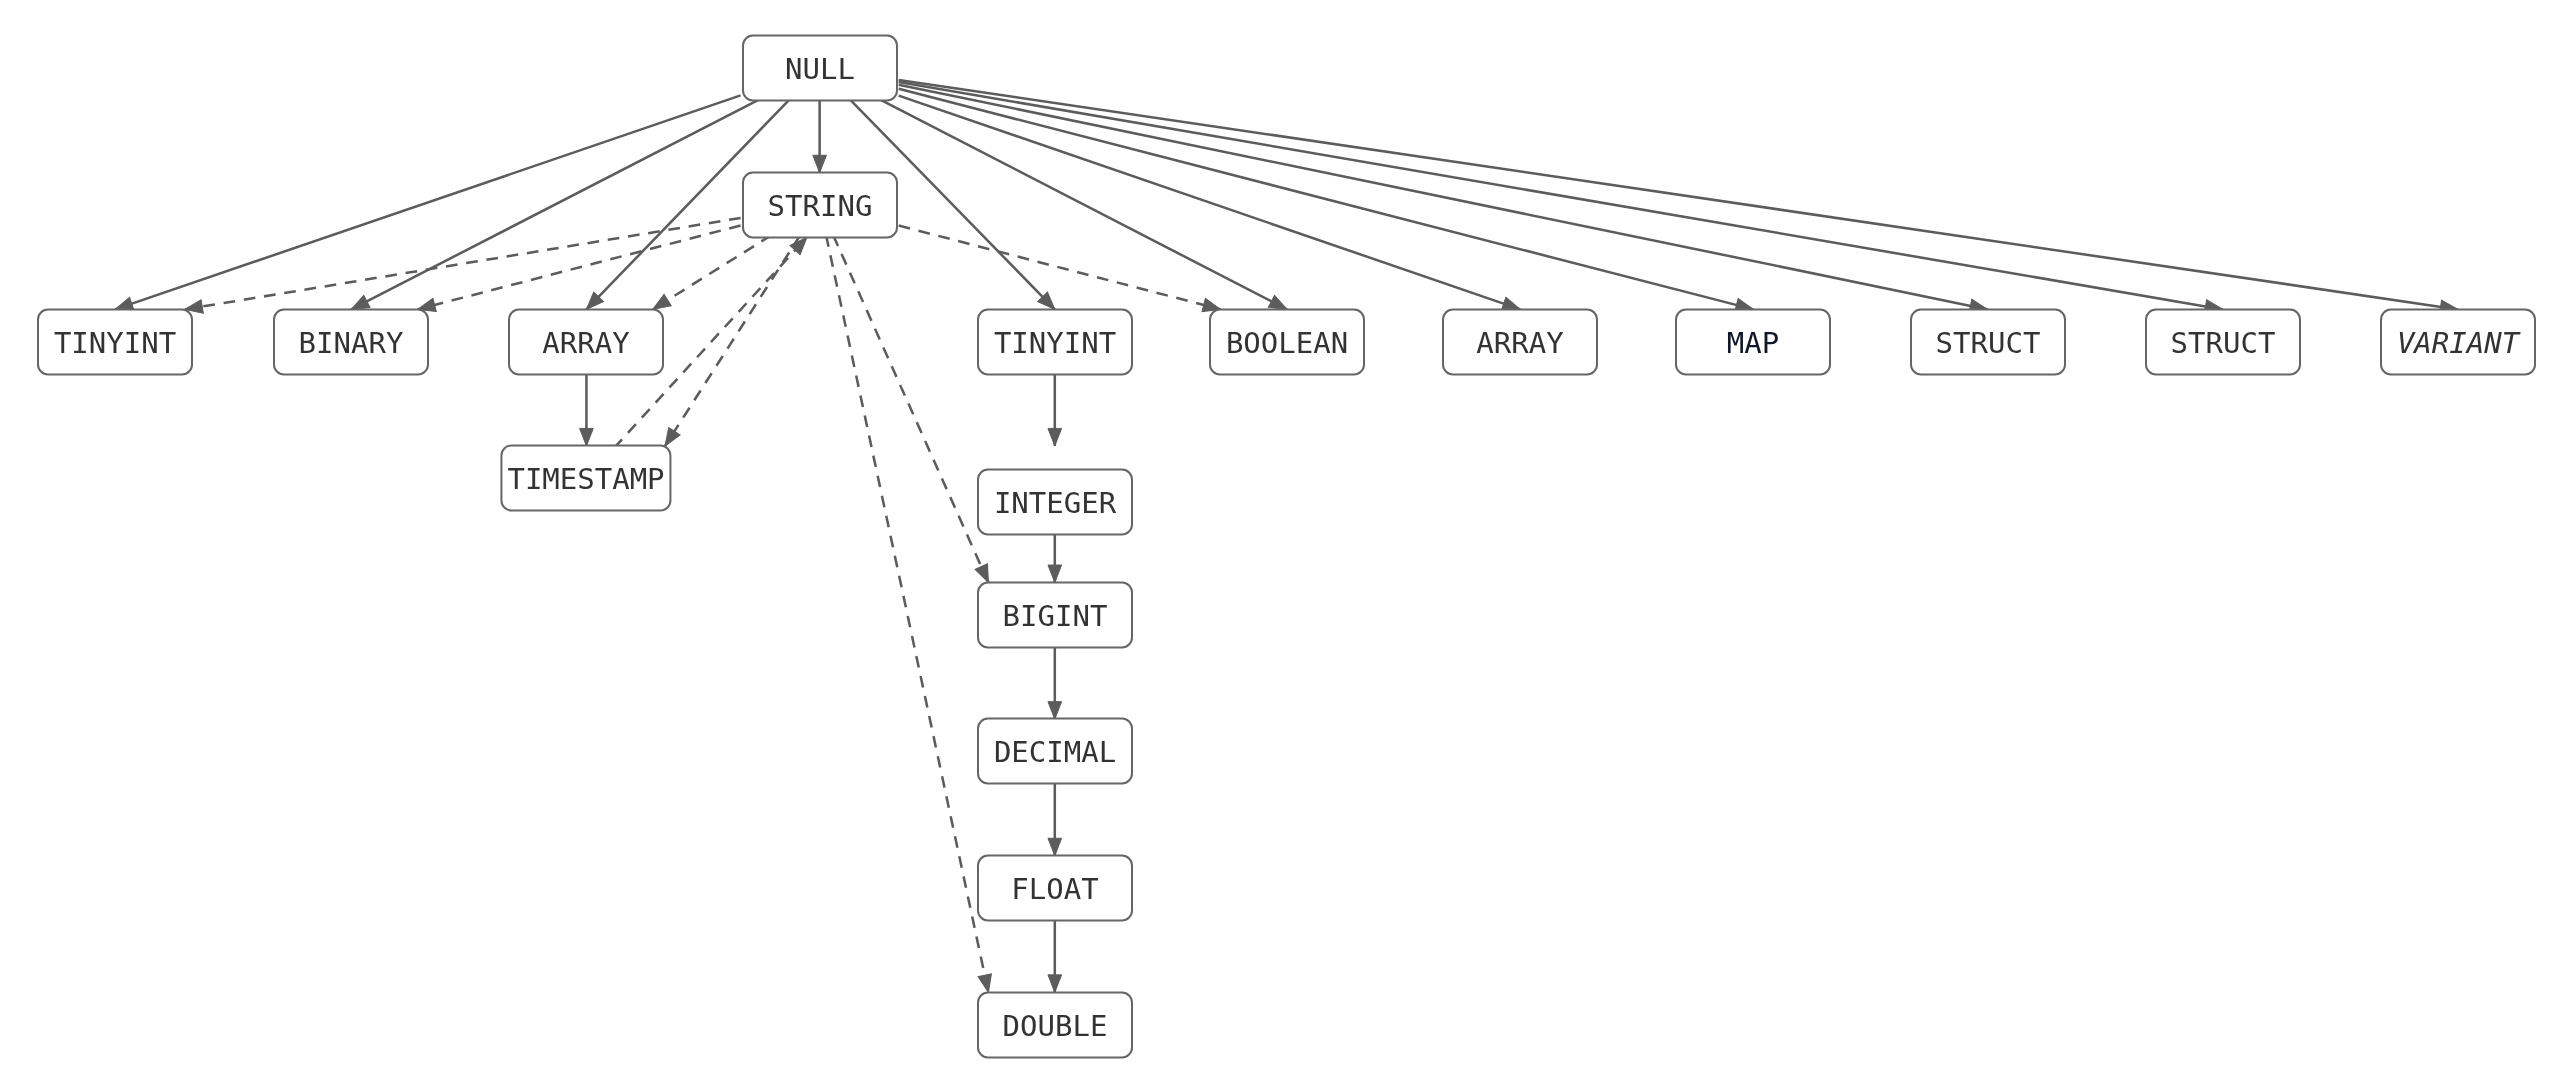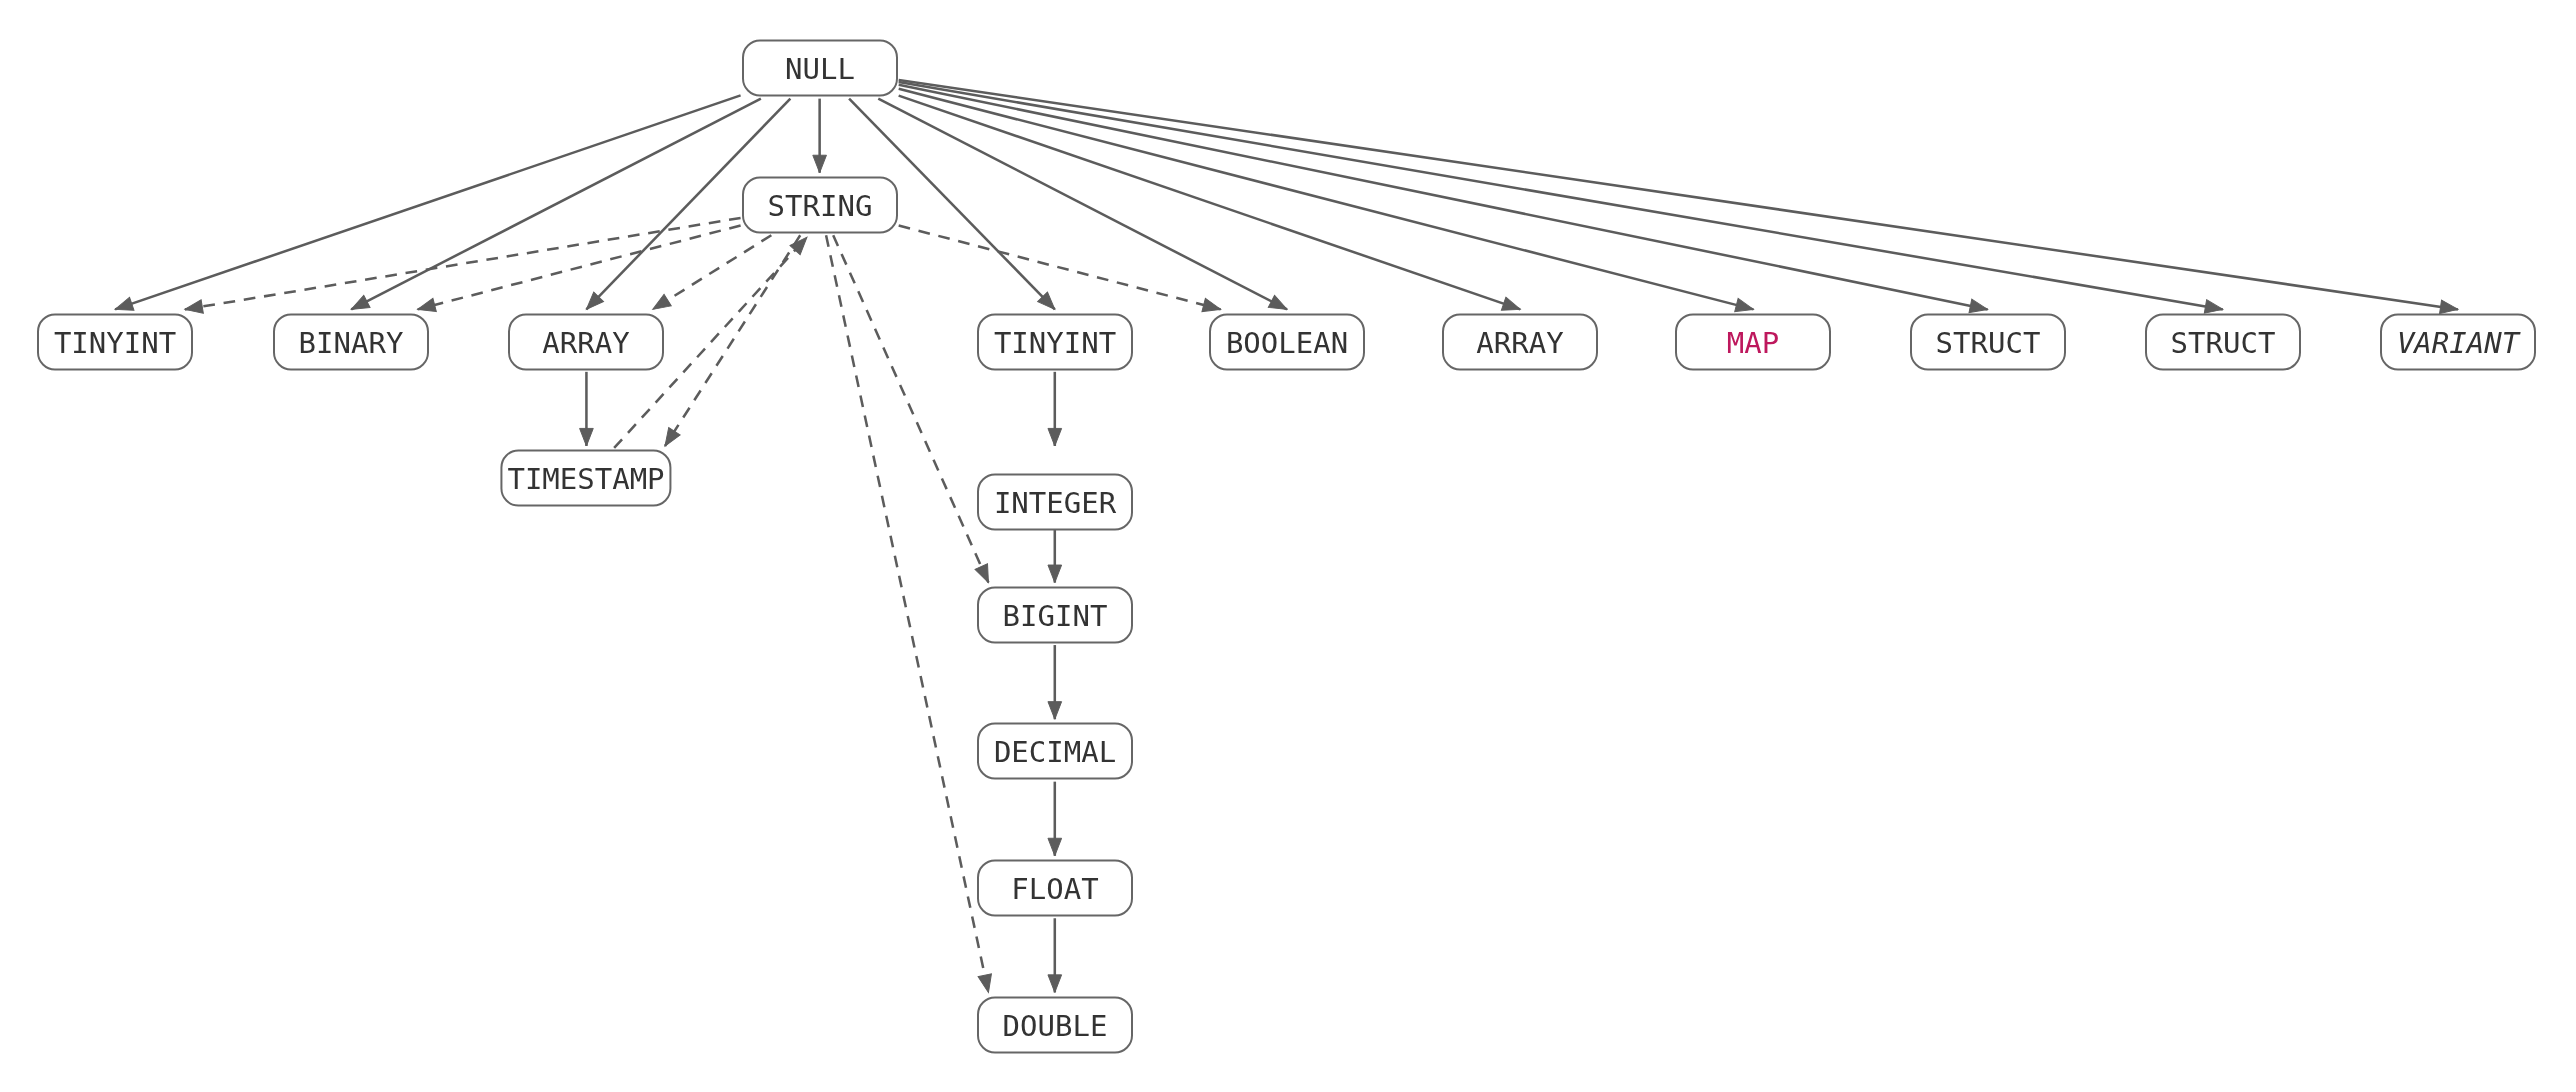--- a/index.html
+++ b/index.html
@@ -7,25 +7,25 @@
     position:relative;
     width:2576px;height:1093px;
     background:#ffffff;
     overflow:hidden;
     font-family:"DejaVu Sans Mono","Liberation Mono",monospace;
   }
   #edges{position:absolute;left:0;top:0;width:2576px;height:1093px;}
   .node{
     position:absolute;
     box-sizing:border-box;
-    min-width:156px;height:57px;
+    min-width:156px;height:67px;
     padding:0 5px;
     background:#ffffff;
     border:2.9px solid #666666;
-    border-radius:18px;
+    border-radius:11px;
     display:flex;align-items:center;justify-content:center;
     transform:translate(-50%,-50%);
     z-index:2;
   }
   .node span{
     font-size:29px;
     color:#333333;
     letter-spacing:0px;
     white-space:nowrap;
   }
@@ -84,21 +84,21 @@
     <div class="node" style="left: 1055px; top: 342px; background: rgb(255, 255, 255); border-color: rgb(102, 102, 102);">
       <span style="color: rgb(51, 51, 51);">TINYINT</span>
     </div>
     <div class="node" style="left: 1287px; top: 342px; background: rgb(255, 255, 255); border-color: rgb(102, 102, 102);">
       <span style="color: rgb(51, 51, 51);">BOOLEAN</span>
     </div>
     <div class="node" style="left: 1520px; top: 342px; background: rgb(255, 255, 255); border-color: rgb(102, 102, 102);">
       <span style="color: rgb(51, 51, 51);">ARRAY</span>
     </div>
     <div class="node" style="left: 1753px; top: 342px; background: rgb(255, 255, 255); border-color: rgb(102, 102, 102);">
-      <span style="color: #be185d;">MAP</span>
+      <span style="color: #0f172a;">MAP</span>
     </div>
     <div class="node" style="left: 1988px; top: 342px; background: rgb(255, 255, 255); border-color: rgb(102, 102, 102);">
       <span style="color: rgb(51, 51, 51);">STRUCT</span>
     </div>
     <div class="node" style="left: 2223px; top: 342px; background: rgb(255, 255, 255); border-color: rgb(102, 102, 102);">
       <span style="color: rgb(51, 51, 51);">STRUCT</span>
     </div>
     <div class="node" style="left: 2458px; top: 342px; background: rgb(255, 255, 255); border-color: rgb(102, 102, 102); font-style: italic;">
       <span style="color: rgb(51, 51, 51);">VARIANT</span>
     </div>

